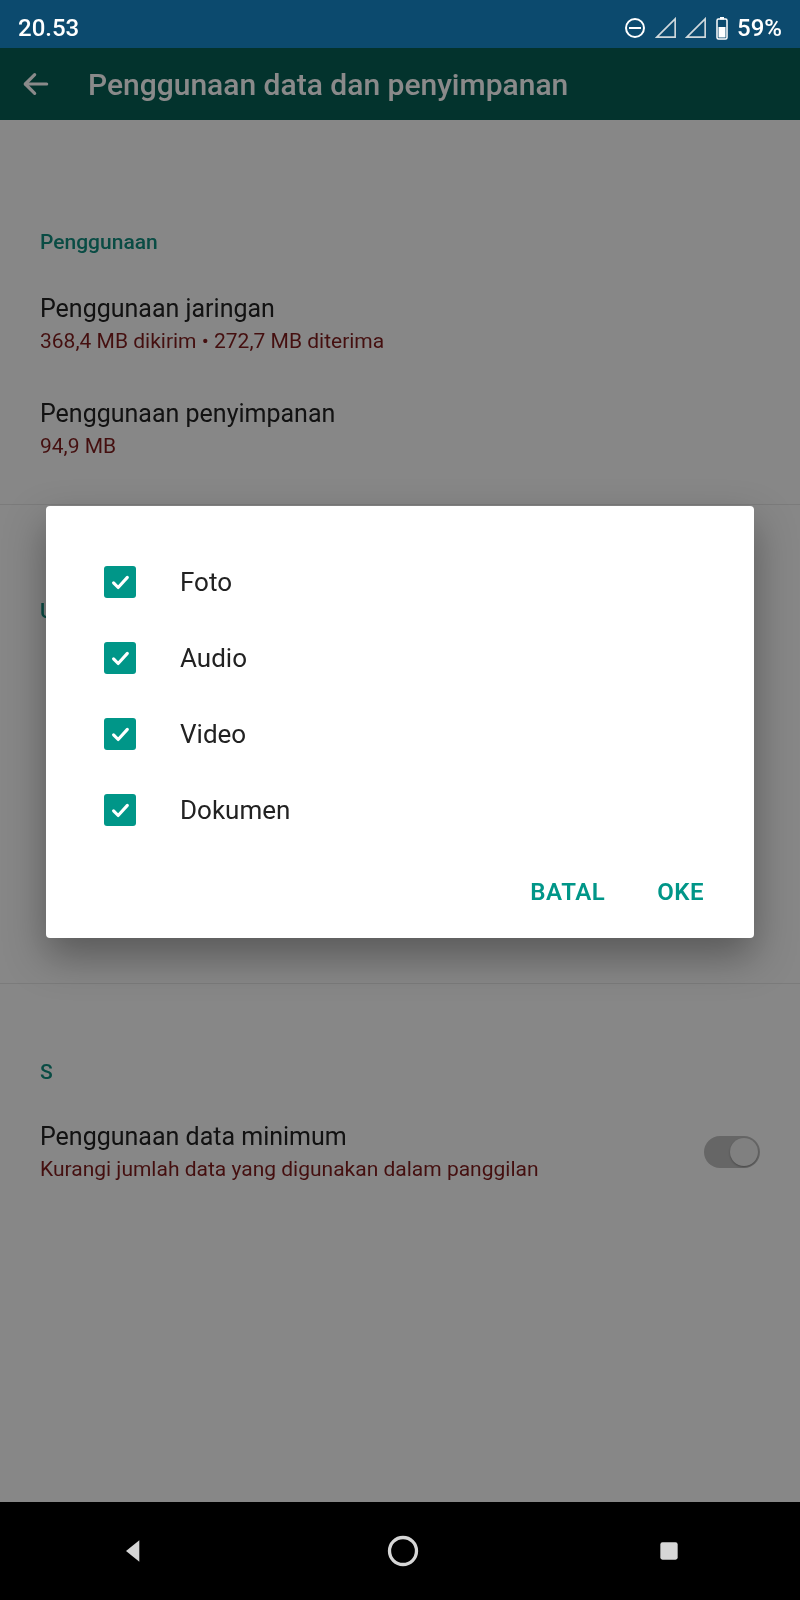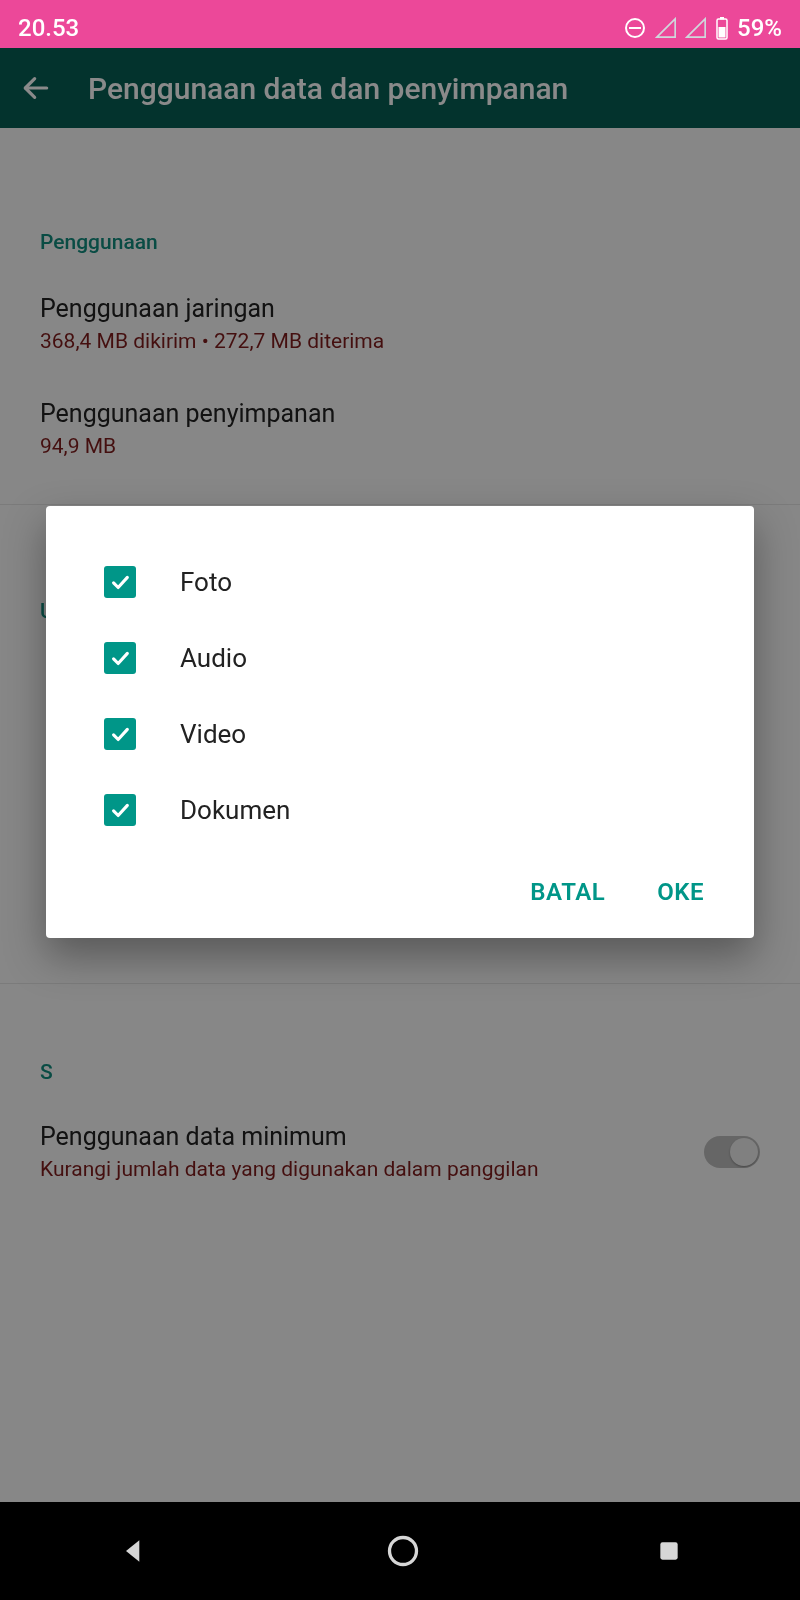--- a/index.html
+++ b/index.html
@@ -1,25 +1,25 @@
 <!DOCTYPE html>
 <html><head>
 <meta charset="utf-8">
 <style>
   * { margin: 0; padding: 0; box-sizing: border-box; font-family: Roboto, -apple-system, "Segoe UI", sans-serif; }
   html, body { width: 800px; height: 1600px; overflow: hidden; background: #000; }
   .screen { position: relative; width: 800px; height: 1600px; background: #fafafa; }
 
   
-  .status-bar { position: absolute; top:0; left:0; right:0; height:56px; background:#ec4899; color:#fff; display:flex; align-items:center; justify-content:space-between; padding:0 18px; font-size:24px; font-weight:500; }
+  .status-bar { position: absolute; top:0; left:0; right:0; height:56px; background:#0c4a6e; color:#fff; display:flex; align-items:center; justify-content:space-between; padding:0 18px; font-size:24px; font-weight:500; }
   .status-right { display:flex; align-items:center; gap:8px; }
   .status-right svg { display:block; }
 
   
-  .app-bar { position:absolute; top:48px; left:0; right:0; height:80px; background:#075e54; color:#ffffff; display:flex; align-items:center; padding:0 20px; gap:36px;text-align:center; }
+  .app-bar { position:absolute; top:48px; left:0; right:0; height:72px; background:#075e54; color:#ffffff; display:flex; align-items:center; padding:0 20px; gap:36px;text-align:center; }
   .app-bar .title { font-size:30px; font-weight:500; }
 
   
   .content { position:absolute; top:136px; bottom:98px; left:0; right:0; background:#fafafa; overflow:hidden; }
   .section-header { color:#128c7e; font-size:21px; font-weight:500; padding:46px 40px 20px 40px;margin-top:48px; }
   .list-item { padding:20px 40px 26px 40px; }
   .list-title { font-size:25px; color:#222; margin-bottom:6px; }
   .list-sub { font-size:21px; color:#7f1d1d; }
   .divider { height:1px; background:#e4e4e4; margin-top:20px; }
 

